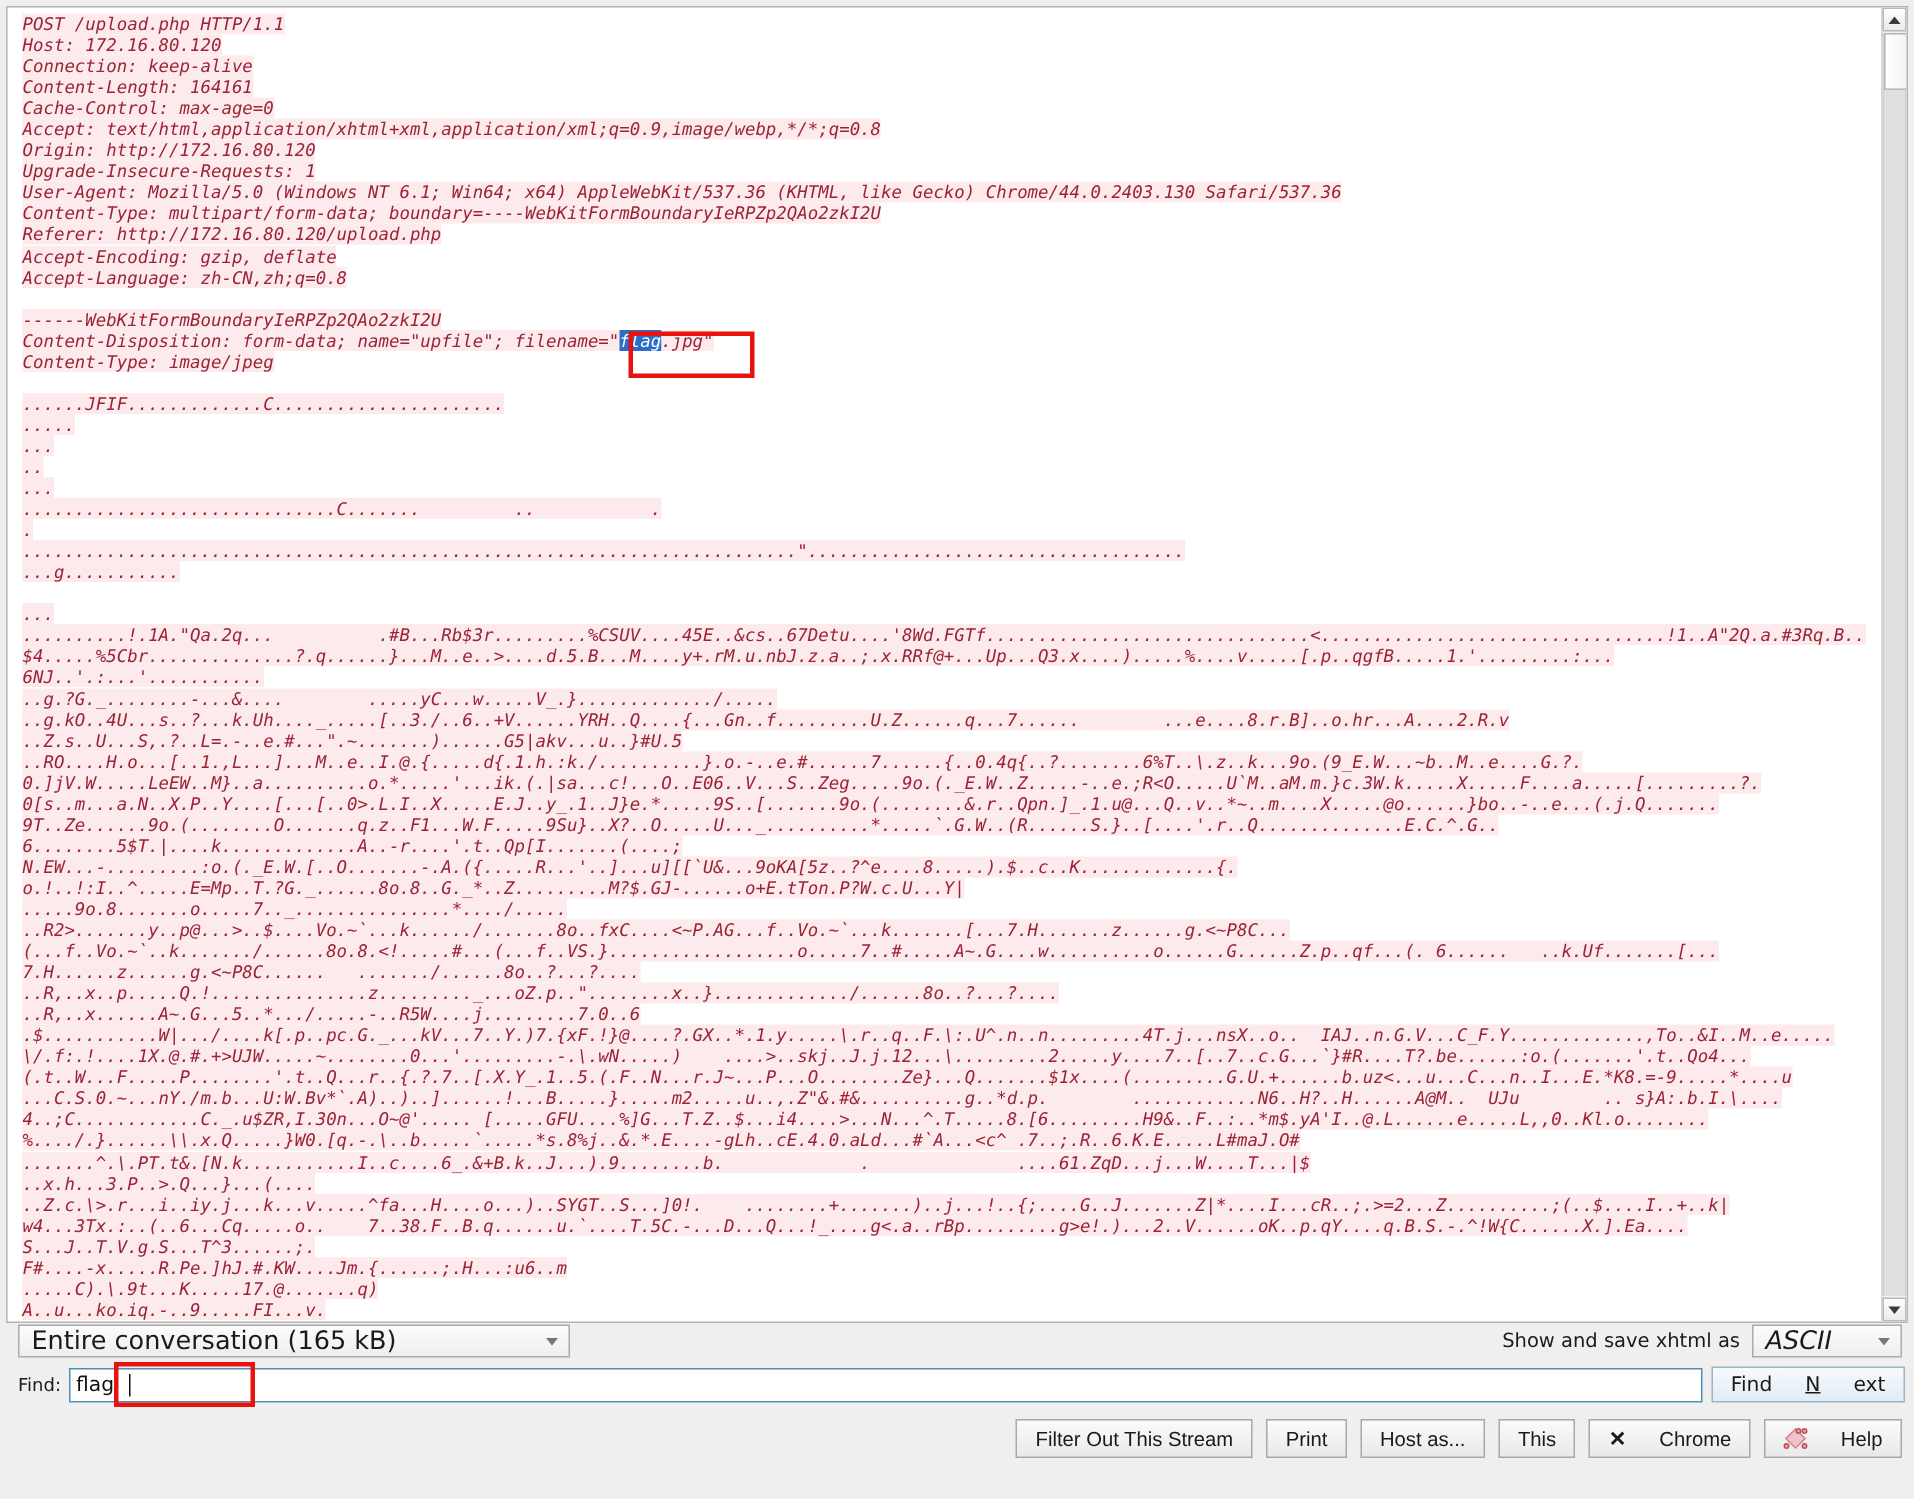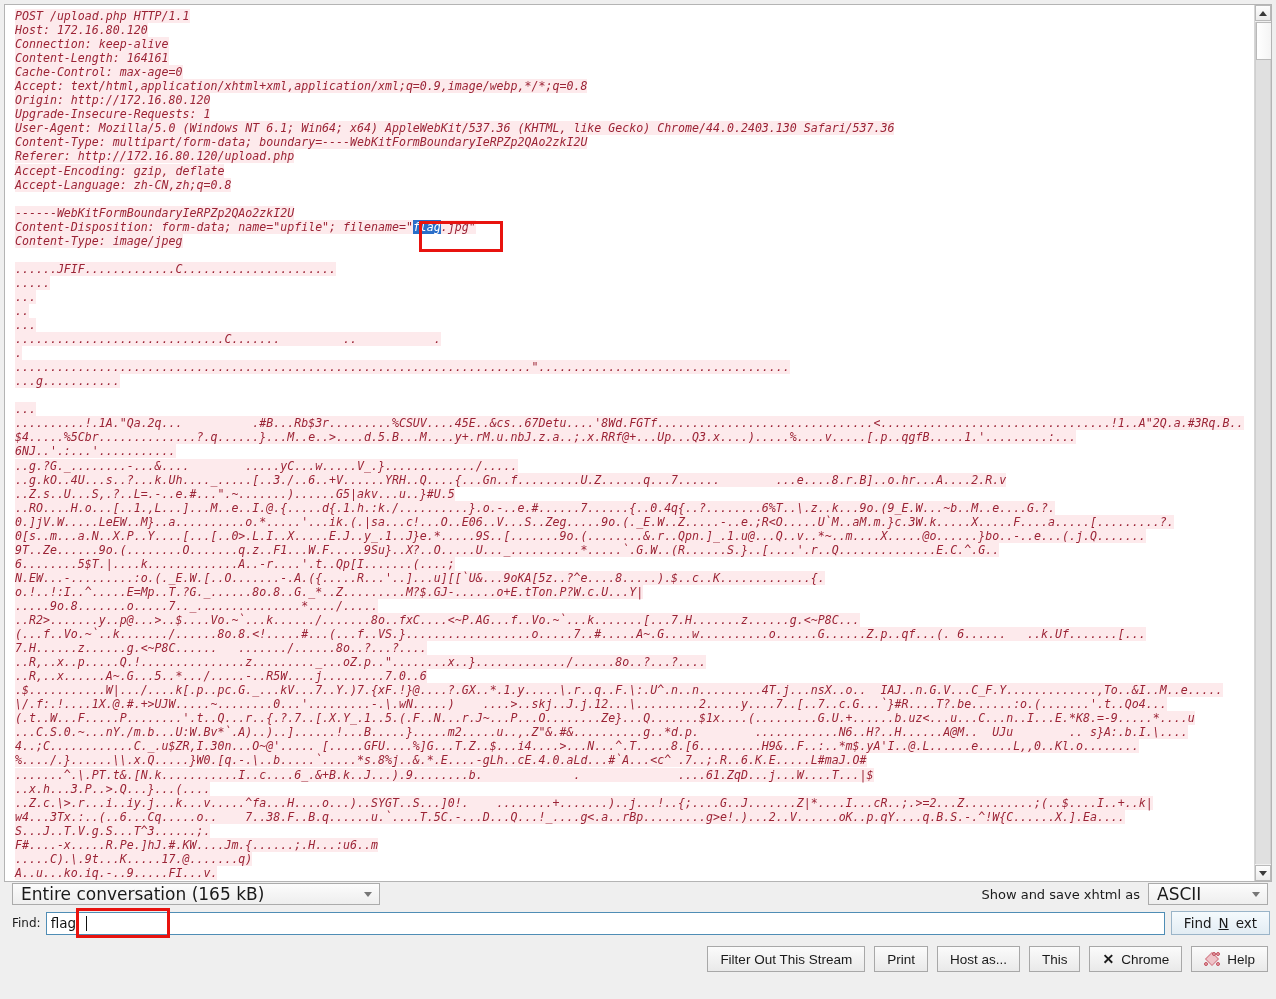--- a/index.html
+++ b/index.html
@@ -118,21 +118,21 @@
   .caret-down {
     width: 0; height: 0;
     border-left: 4.5px solid transparent;
     border-right: 4.5px solid transparent;
     border-top: 5px solid #777;
   }
   .showsave {
     display: flex; align-items: center; gap: 8px;
     font-size: 13px; color: #1a1a1a;
   }
-  #encoding-combo { width: 120px; }
+  #encoding-combo { width: 100px; font-style: italic; }
 
   
   .find-row {
     display: flex;
     align-items: center;
     padding: 4px 6px 0 12px;
     height: 30px;
     gap: 0;
   }
   .find-label { font-size: 12px; color: #1a1a1a; margin-right: 5px; }
@@ -156,21 +156,21 @@
   .btn {
     background: linear-gradient(#fbfbfb, #e9e9e9);
     border: 1px solid #a8a8a8;
     font-size: 13.5px;
     color: #1a1a1a;
     height: 26px;
     padding: 0 12px;
     display: inline-flex;
     align-items: center;
     justify-content: center;
-    gap: 7px;
+    gap: 22px;
     white-space: nowrap;
   }
   #find-next-button {
     height: 24px;
     margin-left: 6px;
     border-color: #9ab4c8;
     background: linear-gradient(#f5fafd, #e2ecf3);
   }
   .u { text-decoration: underline; }
 

